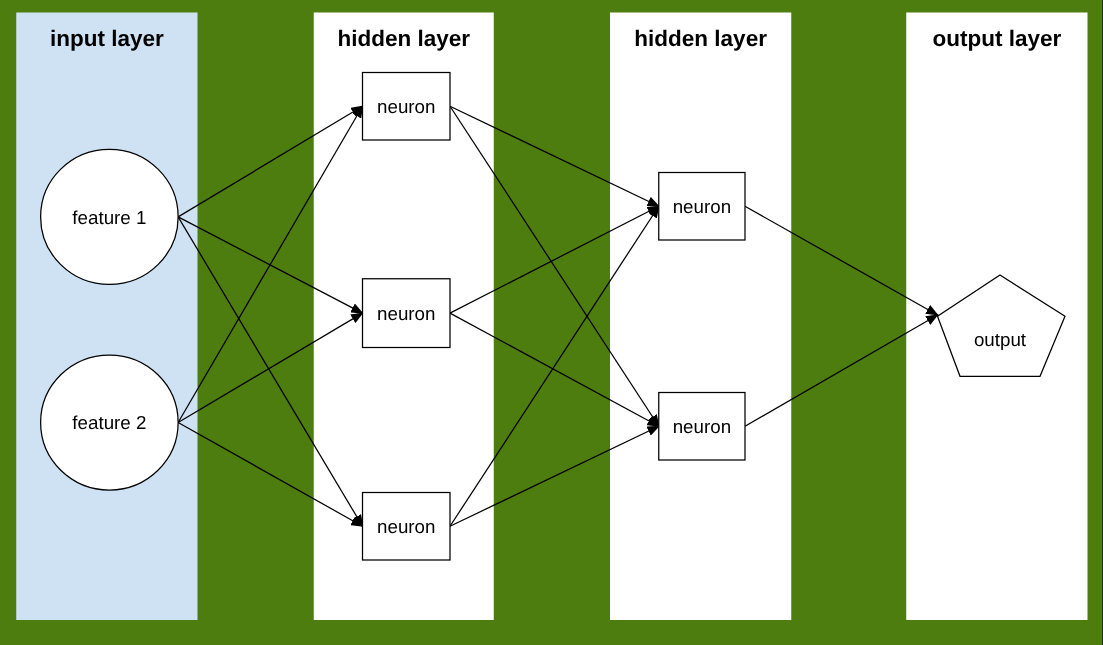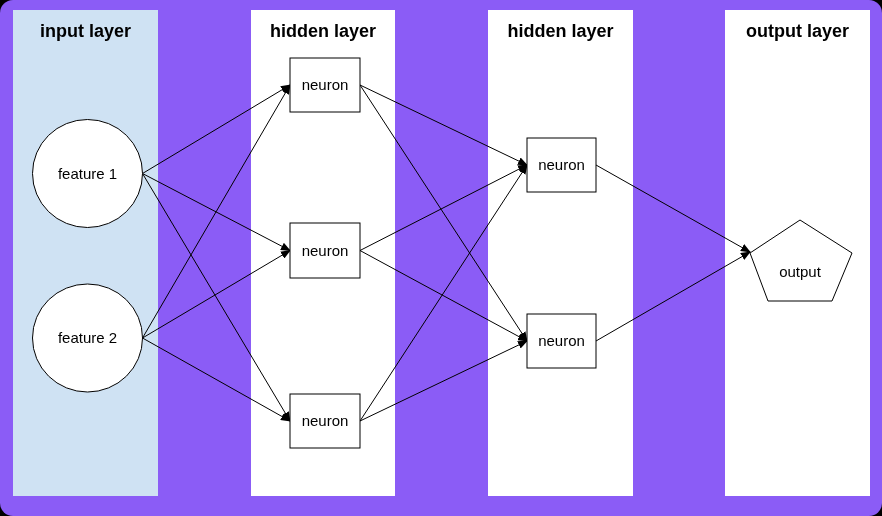--- a/index.html
+++ b/index.html
@@ -8,22 +8,21 @@
     width: 882px;
     height: 516px;
     background: #000000;
     overflow: hidden;
     font-family: "Liberation Sans", sans-serif;
   }
   #canvas-wrap {
     position: relative;
     width: 882px;
     height: 516px;
-    background: #8b5cf6;
-    border-radius: 13px;
+    background: #4d7c0f;
   }
   svg { display: block; }
   .layer-title {
     font-family: "Liberation Sans", sans-serif;
     font-size: 18px;
     font-weight: 700;
     fill: #000000;
     text-anchor: middle;
   }
   .node-label {

